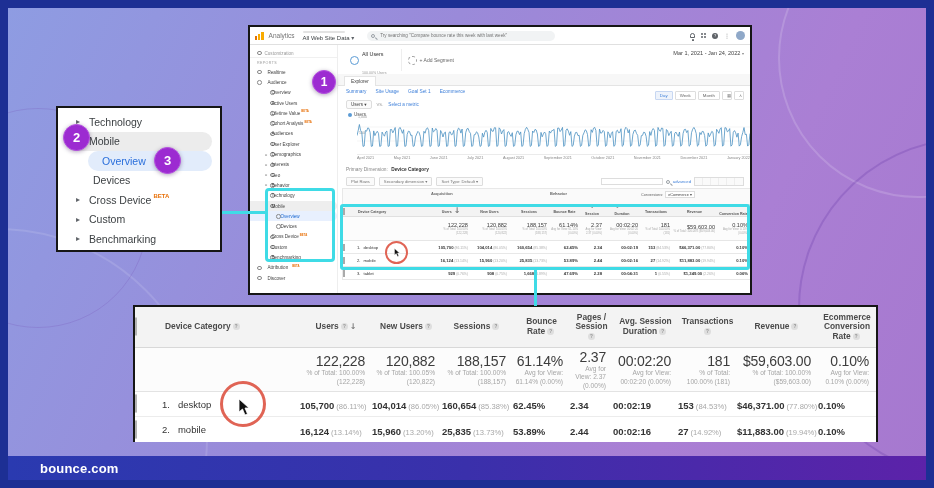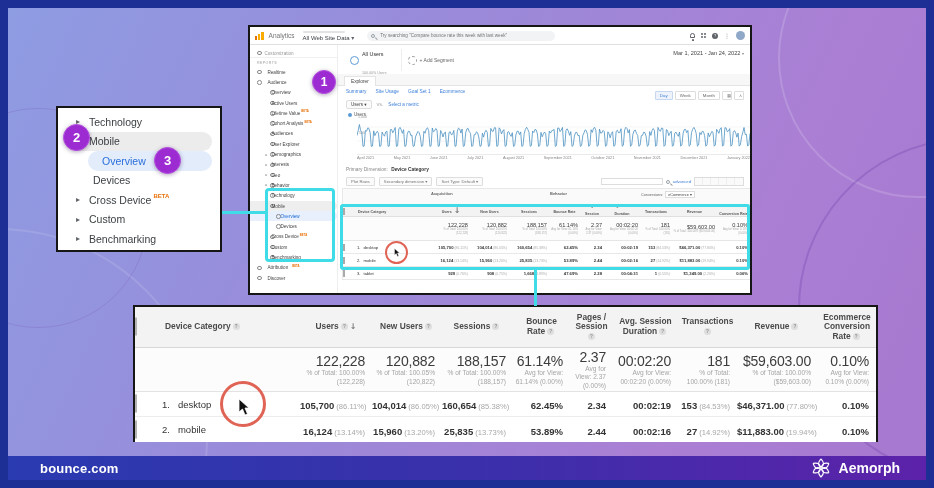--- a/index.html
+++ b/index.html
@@ -178,49 +178,36 @@
     font-size:4.6px;align-items:center;justify-content:center;margin-left:2px;vertical-align:1px;}
   .bt-sort{color:#777;font-size:8px;margin-left:2px;font-family:"DejaVu Sans",sans-serif;}
   .bt .cb{width:9px;height:9px;border:1px solid #b3b3b3;border-radius:1px;background:#fff;margin:0 auto;}
   .bt-totals{height:44px;background:#fcfcfc;border-bottom:1px solid #e3e3e3;}
   .bt-totals .tot{text-align:right;padding-right:7px;}
   .bt-totals b{display:block;font-size:14px;color:#3c3c3c;font-weight:400;letter-spacing:-.2px;}
   .bt-totals small{display:block;font-size:6.6px;color:#a5a5a5;line-height:1.25;}
   .bt-row{height:25px;background:#fff;border-bottom:1px solid #ececec;}
   .bt-row:last-child{border-bottom:none;}
   .bt-row .name-cell{display:flex;gap:8px;font-size:9.5px;color:#333;}
-  .bt-row .num{text-align:right;padding-right:7px;}
+  .bt-row .num{padding-right:7px;}
   .bt-row b{font-size:9.5px;color:#333;font-weight:700;}
   .bt-row i{font-style:normal;font-size:7.6px;color:#a8a8a8;margin-left:2px;}
 </style>
 </head>
 <body>
 
 <div class="canvas">
   <div class="bg">
     <div class="swirl sw1"></div>
     <div class="swirl sw2"></div>
     <div class="swirl sw3"></div>
     <div class="swirl sw4"></div>
 
     <div class="footer">
       <span class="footer-url">bounce.com</span>
-      <div class="brand">
-        <svg width="22" height="22" viewBox="-12 -12 24 24">
-          <g fill="none" stroke="#ffffff" stroke-width="1.3">
-            <path d="M0,-10 C3.6,-6 3.6,-3 0,-1 C-3.6,-3 -3.6,-6 0,-10"></path>
-            <path d="M0,-10 C3.6,-6 3.6,-3 0,-1 C-3.6,-3 -3.6,-6 0,-10" transform="rotate(60)"></path>
-            <path d="M0,-10 C3.6,-6 3.6,-3 0,-1 C-3.6,-3 -3.6,-6 0,-10" transform="rotate(120)"></path>
-            <path d="M0,-10 C3.6,-6 3.6,-3 0,-1 C-3.6,-3 -3.6,-6 0,-10" transform="rotate(180)"></path>
-            <path d="M0,-10 C3.6,-6 3.6,-3 0,-1 C-3.6,-3 -3.6,-6 0,-10" transform="rotate(240)"></path>
-            <path d="M0,-10 C3.6,-6 3.6,-3 0,-1 C-3.6,-3 -3.6,-6 0,-10" transform="rotate(300)"></path>
-          </g>
-        </svg>
-        <span>Aemorph</span>
-      </div>
     </div>
   </div>
 
   <div class="cy cy-hline"></div>
   <div class="cy cy-vline"></div>
 
   <div class="card callout">
 
       <div class="co-item">
         <span class="co-arrow">▸</span>

